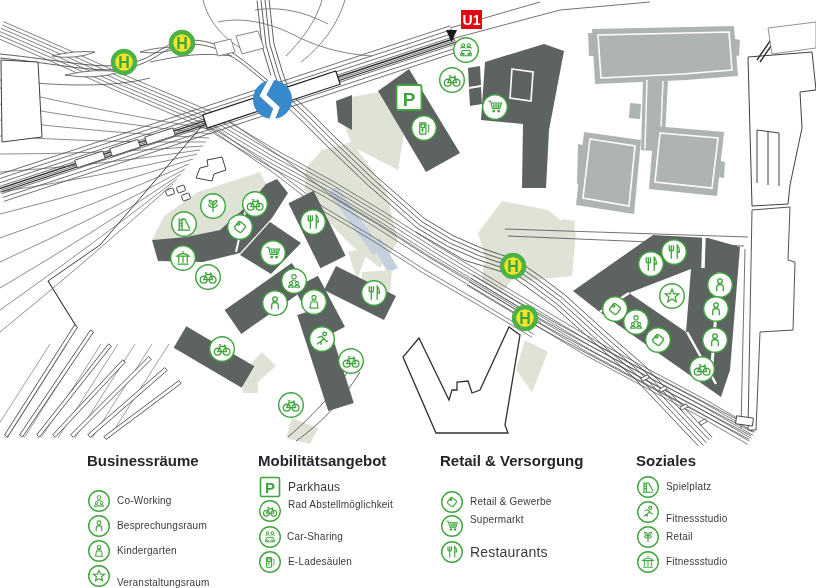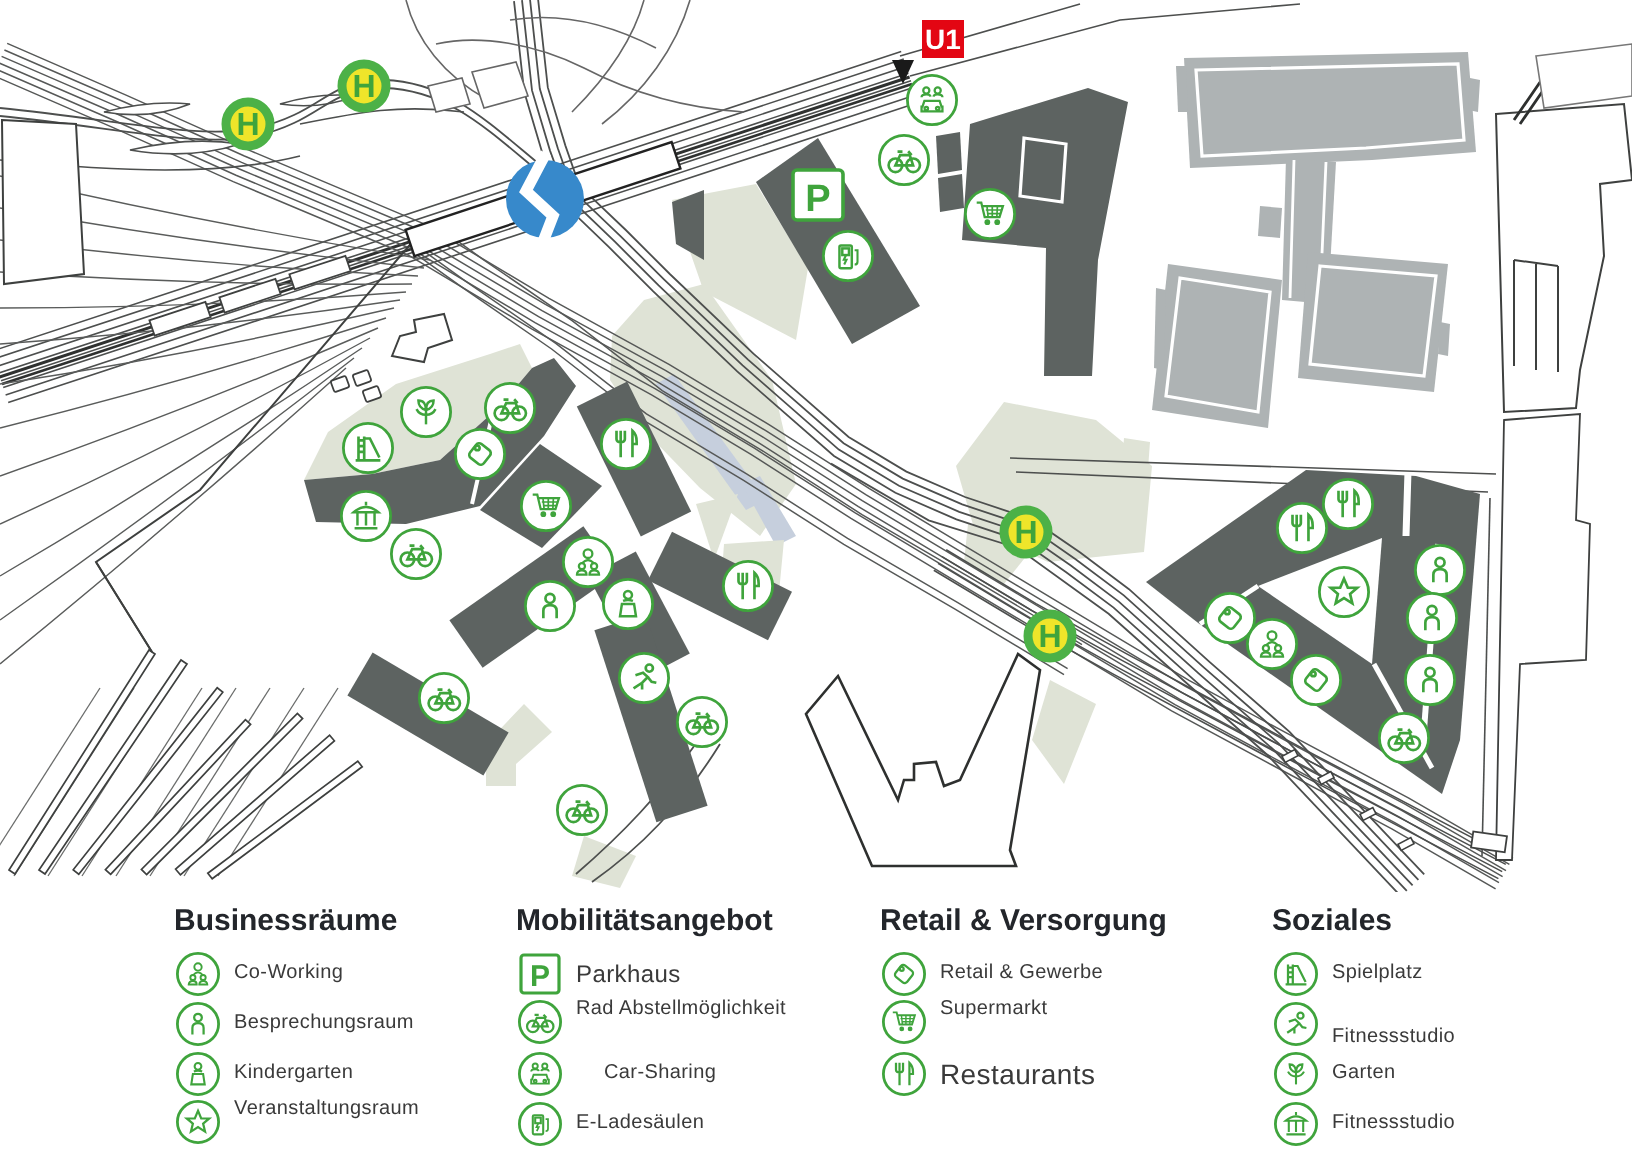--- a/index.html
+++ b/index.html
@@ -471,21 +471,21 @@
         <text x="513" y="271.5" font-family="Liberation Sans, sans-serif" font-size="16" font-weight="bold" fill="#3fa43c" text-anchor="middle">H</text>
       </g>
 
 <g>
         <circle cx="525" cy="318" r="11" fill="#efe52a" stroke="#4cb147" stroke-width="4.5"></circle>
         <text x="525" y="323.5" font-family="Liberation Sans, sans-serif" font-size="16" font-weight="bold" fill="#3fa43c" text-anchor="middle">H</text>
       </g>
 </svg>
 
 <div style="position:absolute;left:87px;top:452px">
-      <div style="font-size:15px;font-weight:bold;color:#23262b;margin-bottom:5px">Businessräume</div>
+      <div style="font-size:15px;font-weight:bold;color:#23262b;margin-bottom:19px">Businessräume</div>
 
 <div style="display:flex;align-items:center;gap:6px;height:25px">
         <svg width="24" height="24" viewBox="-12 -12 24 24" style="flex:none">
           <circle cx="0" cy="0" r="10.3" fill="white" stroke="#3fa43c" stroke-width="1.4"></circle>
           <use href="#i-group" transform="scale(0.8)"></use>
         </svg>
         <span style="font-size:10px;color:#3a3a3a;letter-spacing:0.2px">Co-Working</span>
       </div>
 
 <div style="display:flex;align-items:center;gap:6px;height:25px">
@@ -497,21 +497,21 @@
       </div>
 
 <div style="display:flex;align-items:center;gap:6px;height:25px">
         <svg width="24" height="24" viewBox="-12 -12 24 24" style="flex:none">
           <circle cx="0" cy="0" r="10.3" fill="white" stroke="#3fa43c" stroke-width="1.4"></circle>
           <use href="#i-lectern" transform="scale(0.8)"></use>
         </svg>
         <span style="font-size:10px;color:#3a3a3a;letter-spacing:0.2px">Kindergarten</span>
       </div>
 
-<div style="display:flex;align-items:flex-start;gap:6px;height:25px">
+<div style="display:flex;align-items:flex-end;gap:6px;height:25px">
         <svg width="24" height="24" viewBox="-12 -12 24 24" style="flex:none">
           <circle cx="0" cy="0" r="10.3" fill="white" stroke="#3fa43c" stroke-width="1.4"></circle>
           <use href="#i-star" transform="scale(0.8)"></use>
         </svg>
         <span style="font-size:10px;color:#3a3a3a;letter-spacing:0.2px">Veranstaltungsraum</span>
       </div>
     </div>
 
 <div style="position:absolute;left:258px;top:452px">
       <div style="font-size:15px;font-weight:bold;color:#23262b;margin-bottom:5px">Mobilitätsangebot</div>
@@ -525,39 +525,39 @@
       </div>
 
 <div style="display:flex;gap:6px;height:25px">
         <svg width="24" height="24" viewBox="-12 -12 24 24" style="flex:none">
           <circle cx="0" cy="0" r="10.3" fill="white" stroke="#3fa43c" stroke-width="1.4"></circle>
           <use href="#i-bike" transform="scale(0.8)"></use>
         </svg>
         <span style="font-size:10px;color:#3a3a3a;letter-spacing:0.2px">Rad Abstellmöglichkeit</span>
       </div>
 
-<div style="display:flex;align-items:center;gap:20px;height:25px">
+<div style="display:flex;align-items:center;gap:5px;height:25px">
         <svg width="24" height="24" viewBox="-12 -12 24 24" style="flex:none">
           <circle cx="0" cy="0" r="10.3" fill="white" stroke="#3fa43c" stroke-width="1.4"></circle>
           <use href="#i-carshare" transform="scale(0.8)"></use>
         </svg>
         <span style="font-size:10px;color:#3a3a3a;letter-spacing:0.2px">Car-Sharing</span>
       </div>
 
 <div style="display:flex;align-items:center;gap:6px;height:25px">
         <svg width="24" height="24" viewBox="-12 -12 24 24" style="flex:none">
           <circle cx="0" cy="0" r="10.3" fill="white" stroke="#3fa43c" stroke-width="1.4"></circle>
           <use href="#i-echarge" transform="scale(0.8)"></use>
         </svg>
         <span style="font-size:10px;color:#3a3a3a;letter-spacing:0.2px">E-Ladesäulen</span>
       </div>
     </div>
 
 <div style="position:absolute;left:440px;top:452px">
-      <div style="font-size:15px;font-weight:bold;color:#23262b;margin-bottom:5px">Retail &amp; Versorgung</div>
+      <div style="font-size:15px;font-weight:bold;color:#23262b;margin-bottom:20px">Retail &amp; Versorgung</div>
 
 <div style="display:flex;align-items:center;gap:6px;height:25px">
         <svg width="24" height="24" viewBox="-12 -12 24 24" style="flex:none">
           <circle cx="0" cy="0" r="10.3" fill="white" stroke="#3fa43c" stroke-width="1.4"></circle>
           <use href="#i-tag" transform="scale(0.8)"></use>
         </svg>
         <span style="font-size:10px;color:#3a3a3a;letter-spacing:0.2px">Retail &amp; Gewerbe</span>
       </div>
 
 <div style="display:flex;align-items:flex-start;gap:6px;height:25px">
@@ -594,21 +594,21 @@
           <use href="#i-runner" transform="scale(0.8)"></use>
         </svg>
         <span style="font-size:10px;color:#3a3a3a;letter-spacing:0.2px">Fitnessstudio</span>
       </div>
 
 <div style="display:flex;align-items:center;gap:6px;height:25px">
         <svg width="24" height="24" viewBox="-12 -12 24 24" style="flex:none">
           <circle cx="0" cy="0" r="10.3" fill="white" stroke="#3fa43c" stroke-width="1.4"></circle>
           <use href="#i-leaf" transform="scale(0.8)"></use>
         </svg>
-        <span style="font-size:10px;color:#3a3a3a;letter-spacing:0.2px">Garten</span>
+        <span style="font-size:10px;color:#3a3a3a;letter-spacing:0.2px">Retail</span>
       </div>
 
 <div style="display:flex;align-items:center;gap:6px;height:25px">
         <svg width="24" height="24" viewBox="-12 -12 24 24" style="flex:none">
           <circle cx="0" cy="0" r="10.3" fill="white" stroke="#3fa43c" stroke-width="1.4"></circle>
           <use href="#i-carousel" transform="scale(0.8)"></use>
         </svg>
         <span style="font-size:10px;color:#3a3a3a;letter-spacing:0.2px">Fitnessstudio</span>
       </div>
     </div>

